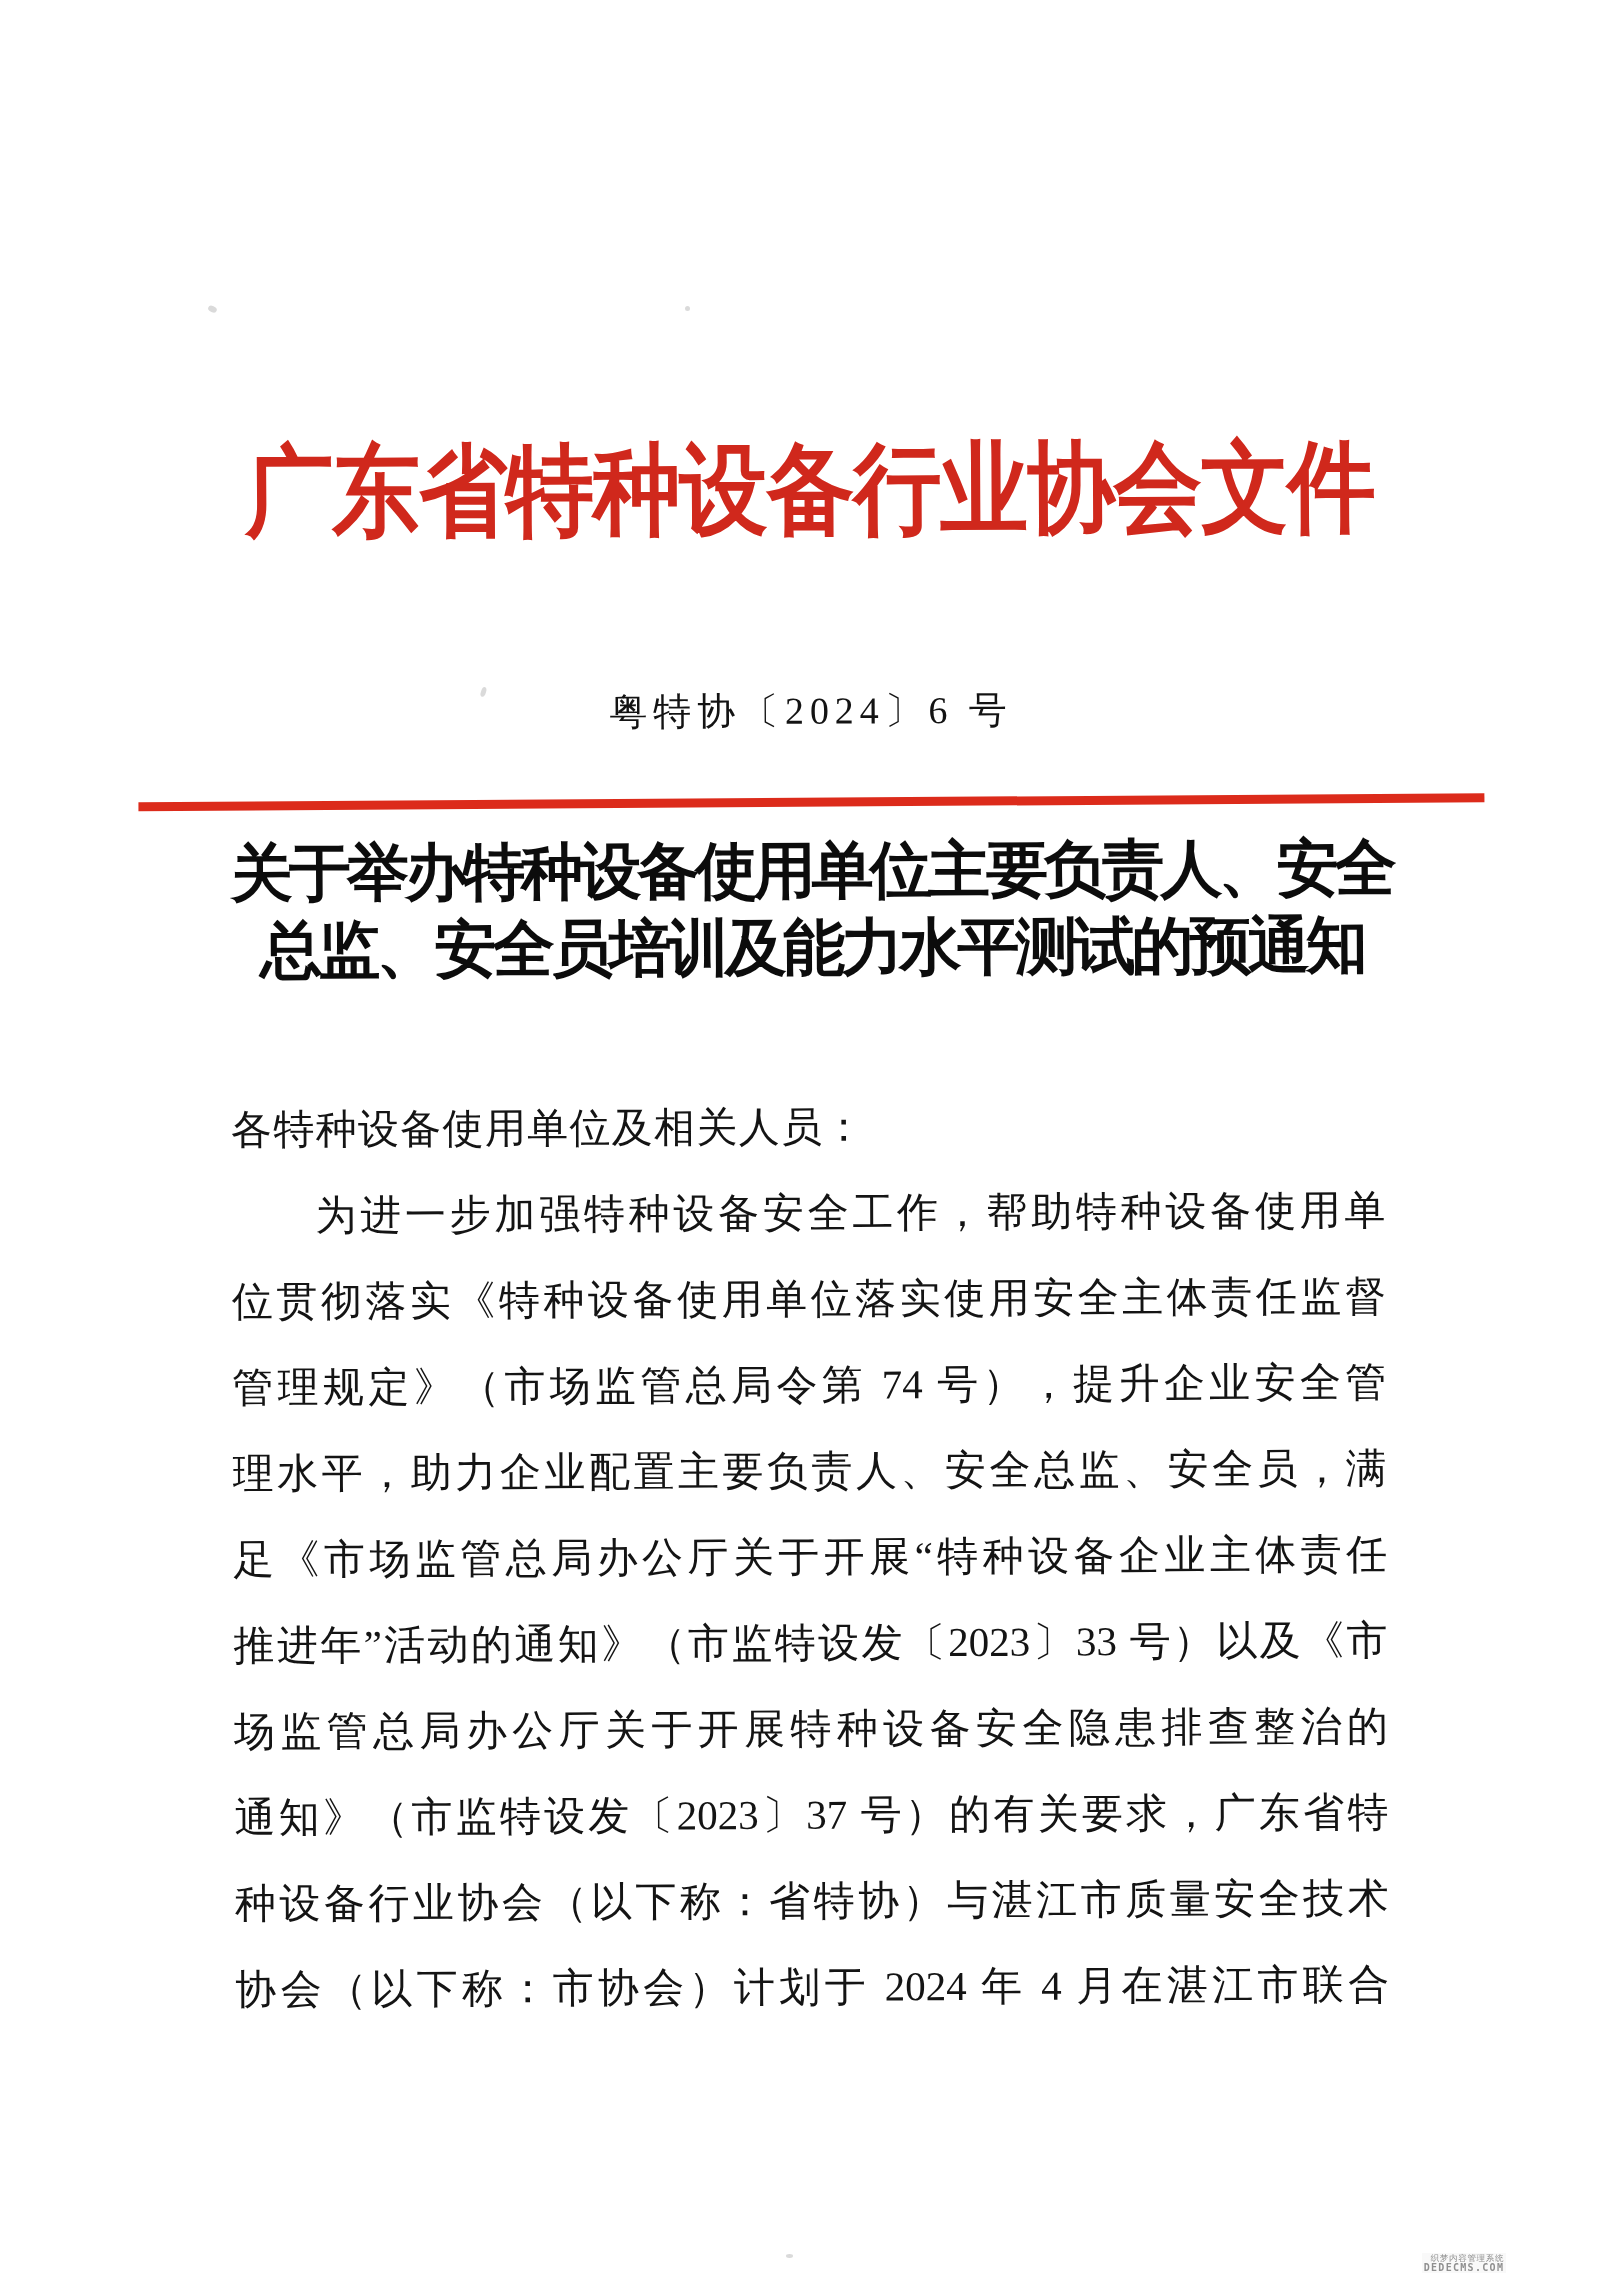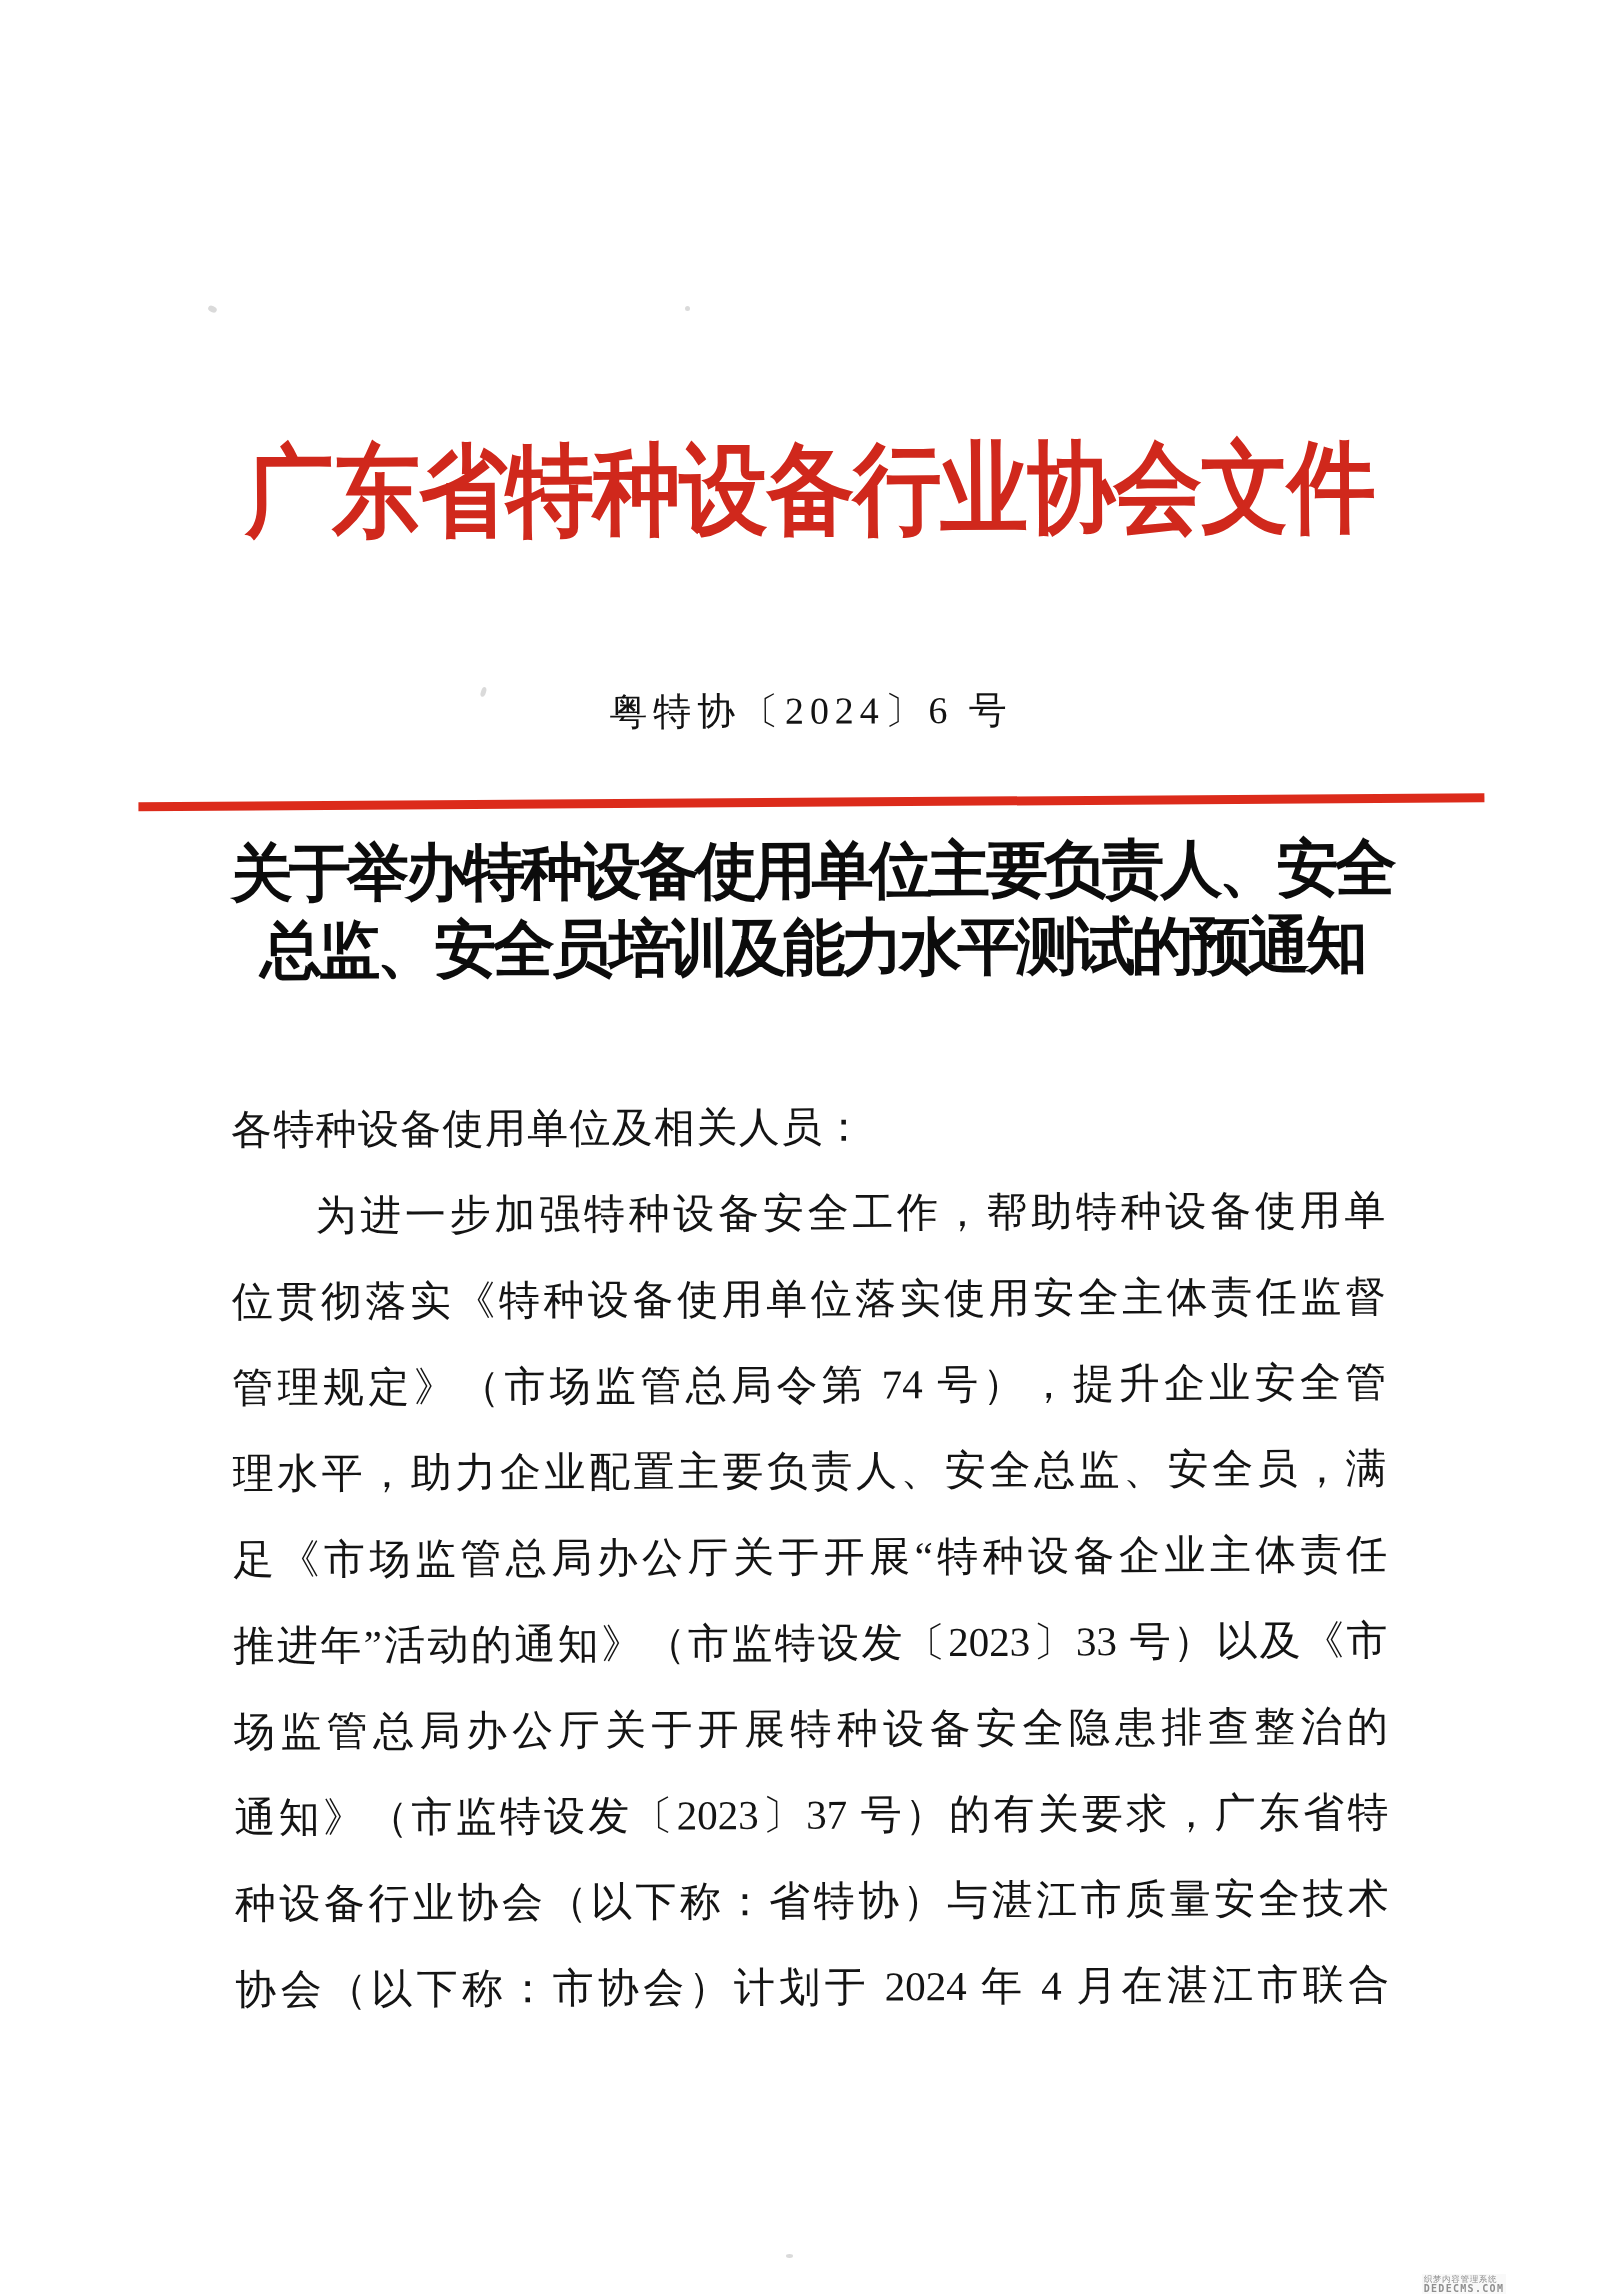--- a/index.html
+++ b/index.html
@@ -94,22 +94,22 @@
     text-align: left;
     text-align-last: left;
     letter-spacing: 1.3px;
   }
   .indent-first {
     text-indent: 84px;
   }
   .watermark {
     position: absolute;
     right: 10.5px;
-    bottom: 1px;
-    text-align: left;
+    bottom: 22px;
+    text-align: right;
     color: #8f8f8f;
     background: rgba(245,245,245,0.6);
     padding: 0.7px 1.3px;
   }
   .watermark-cn {
     font-size: 8.5px;
     line-height: 9.8px;
     letter-spacing: 0.7px;
     font-family: "DejaVu Sans", sans-serif;
     white-space: nowrap;

